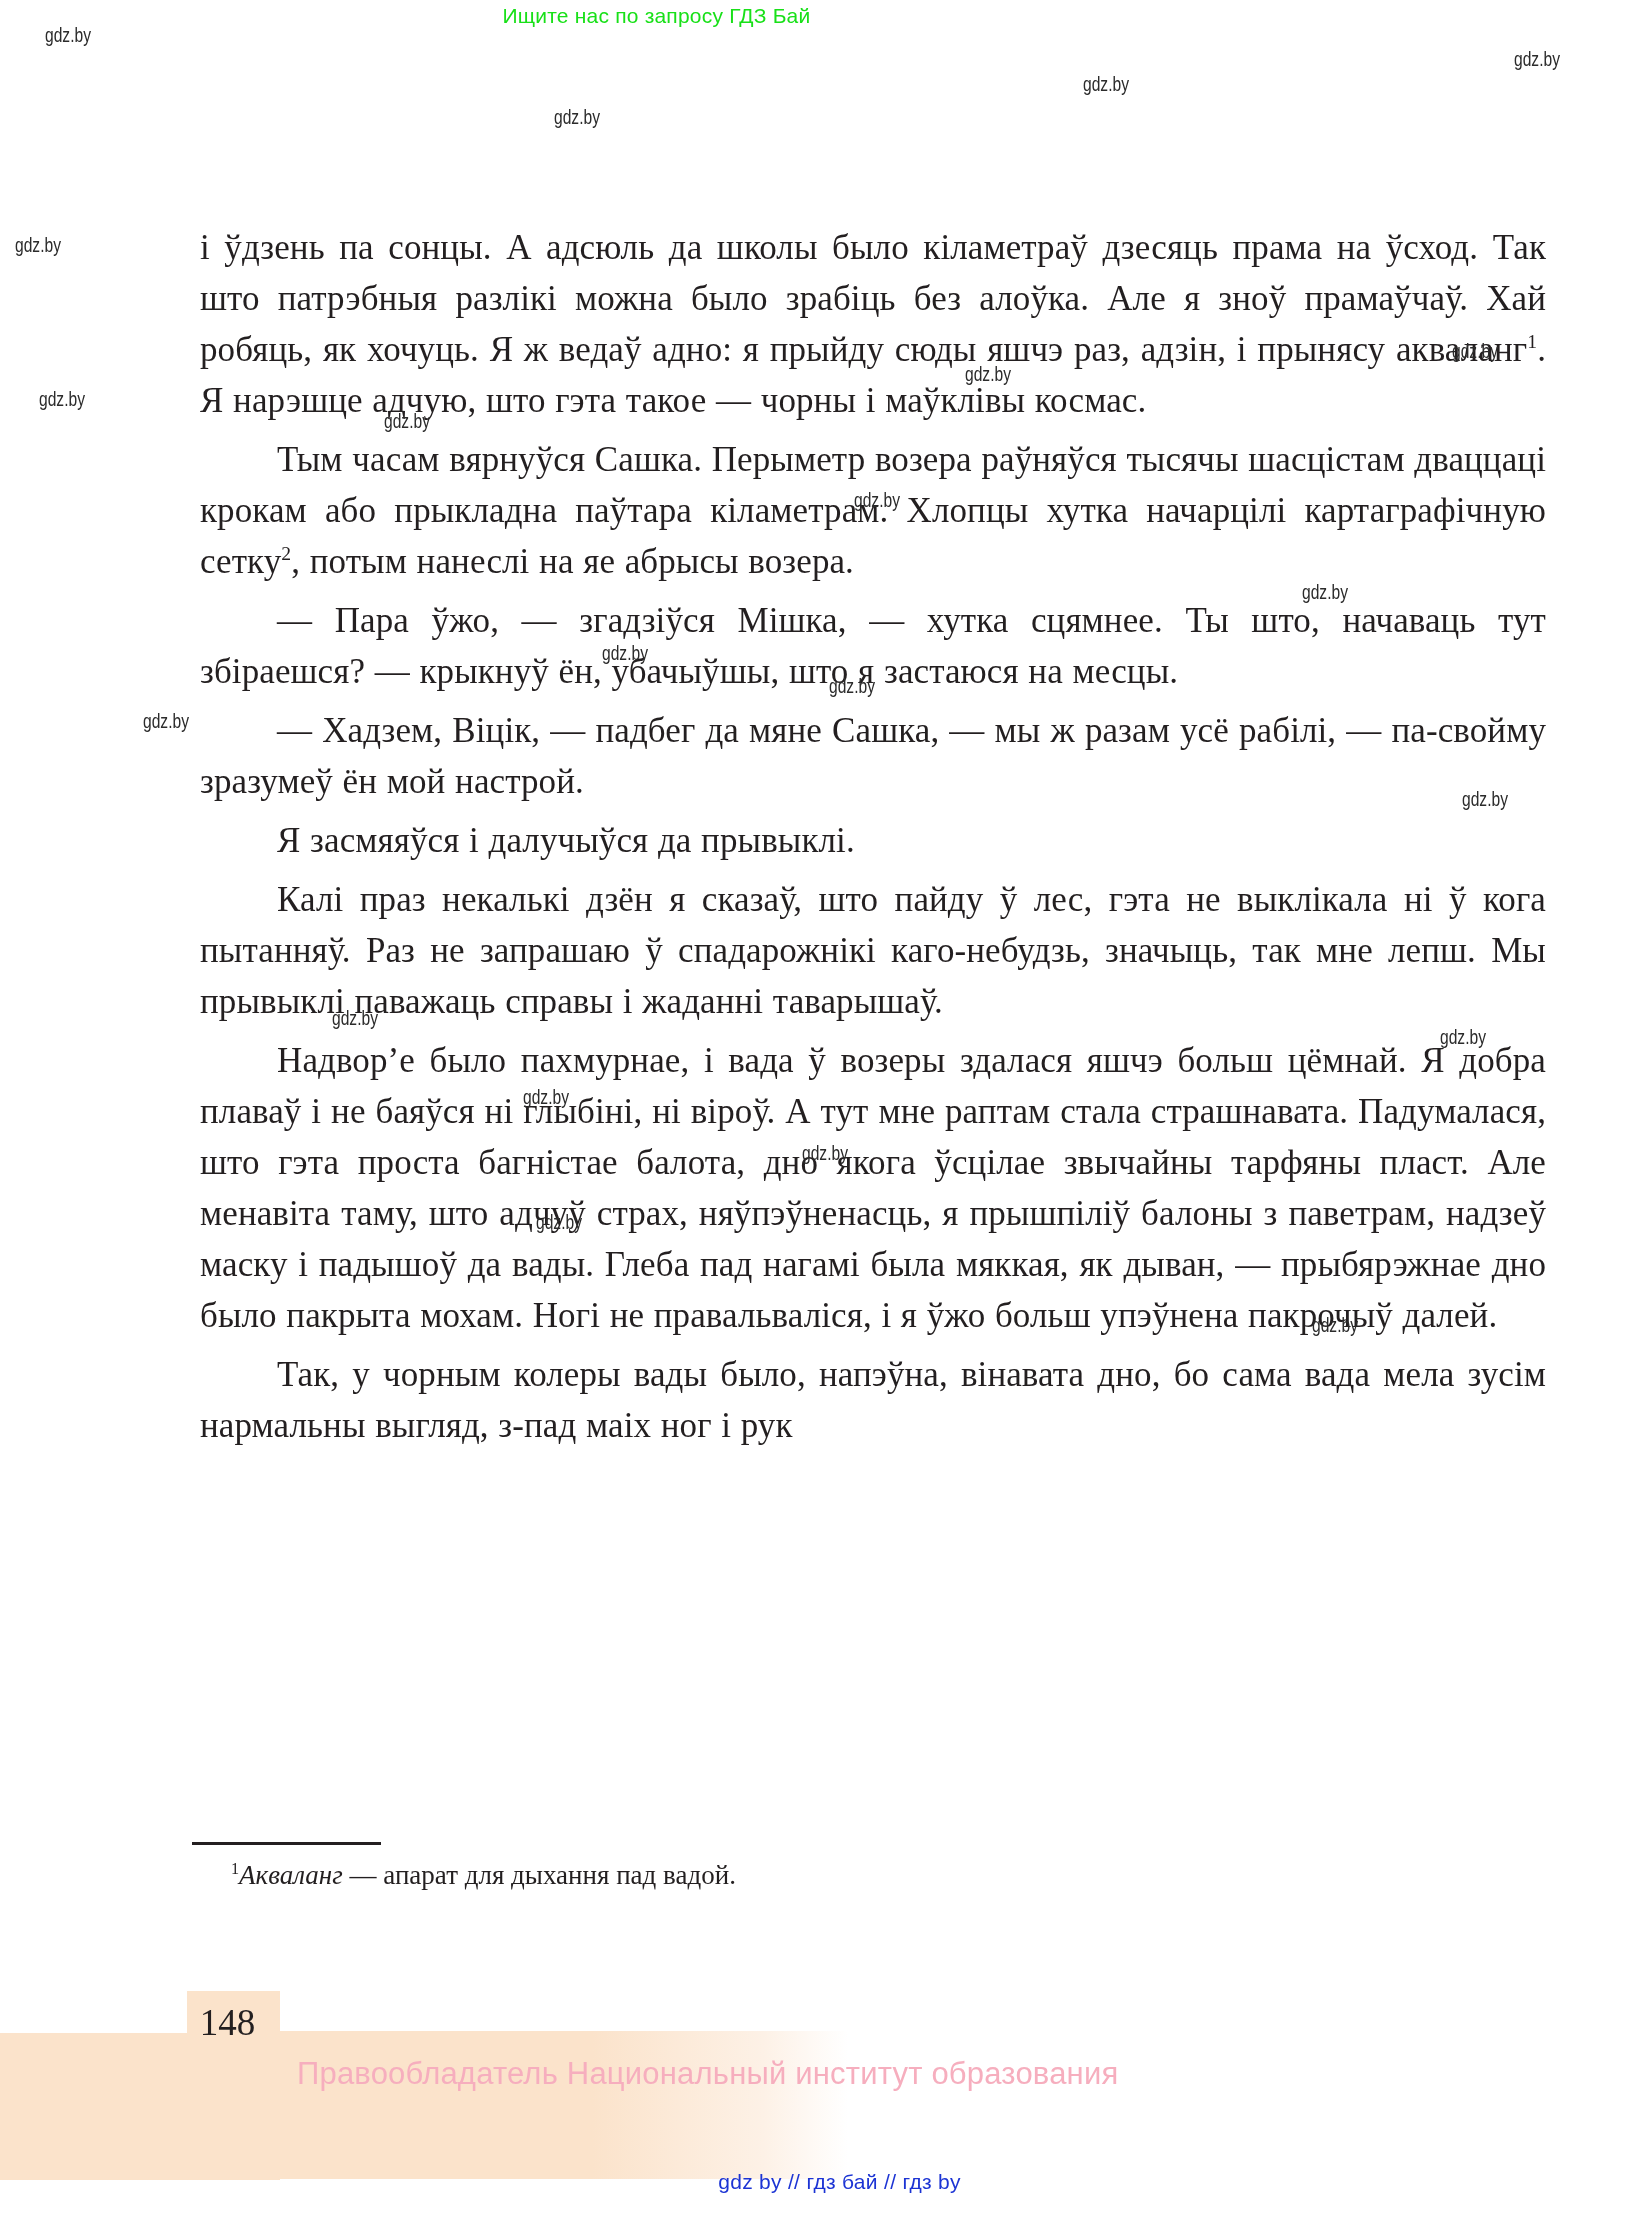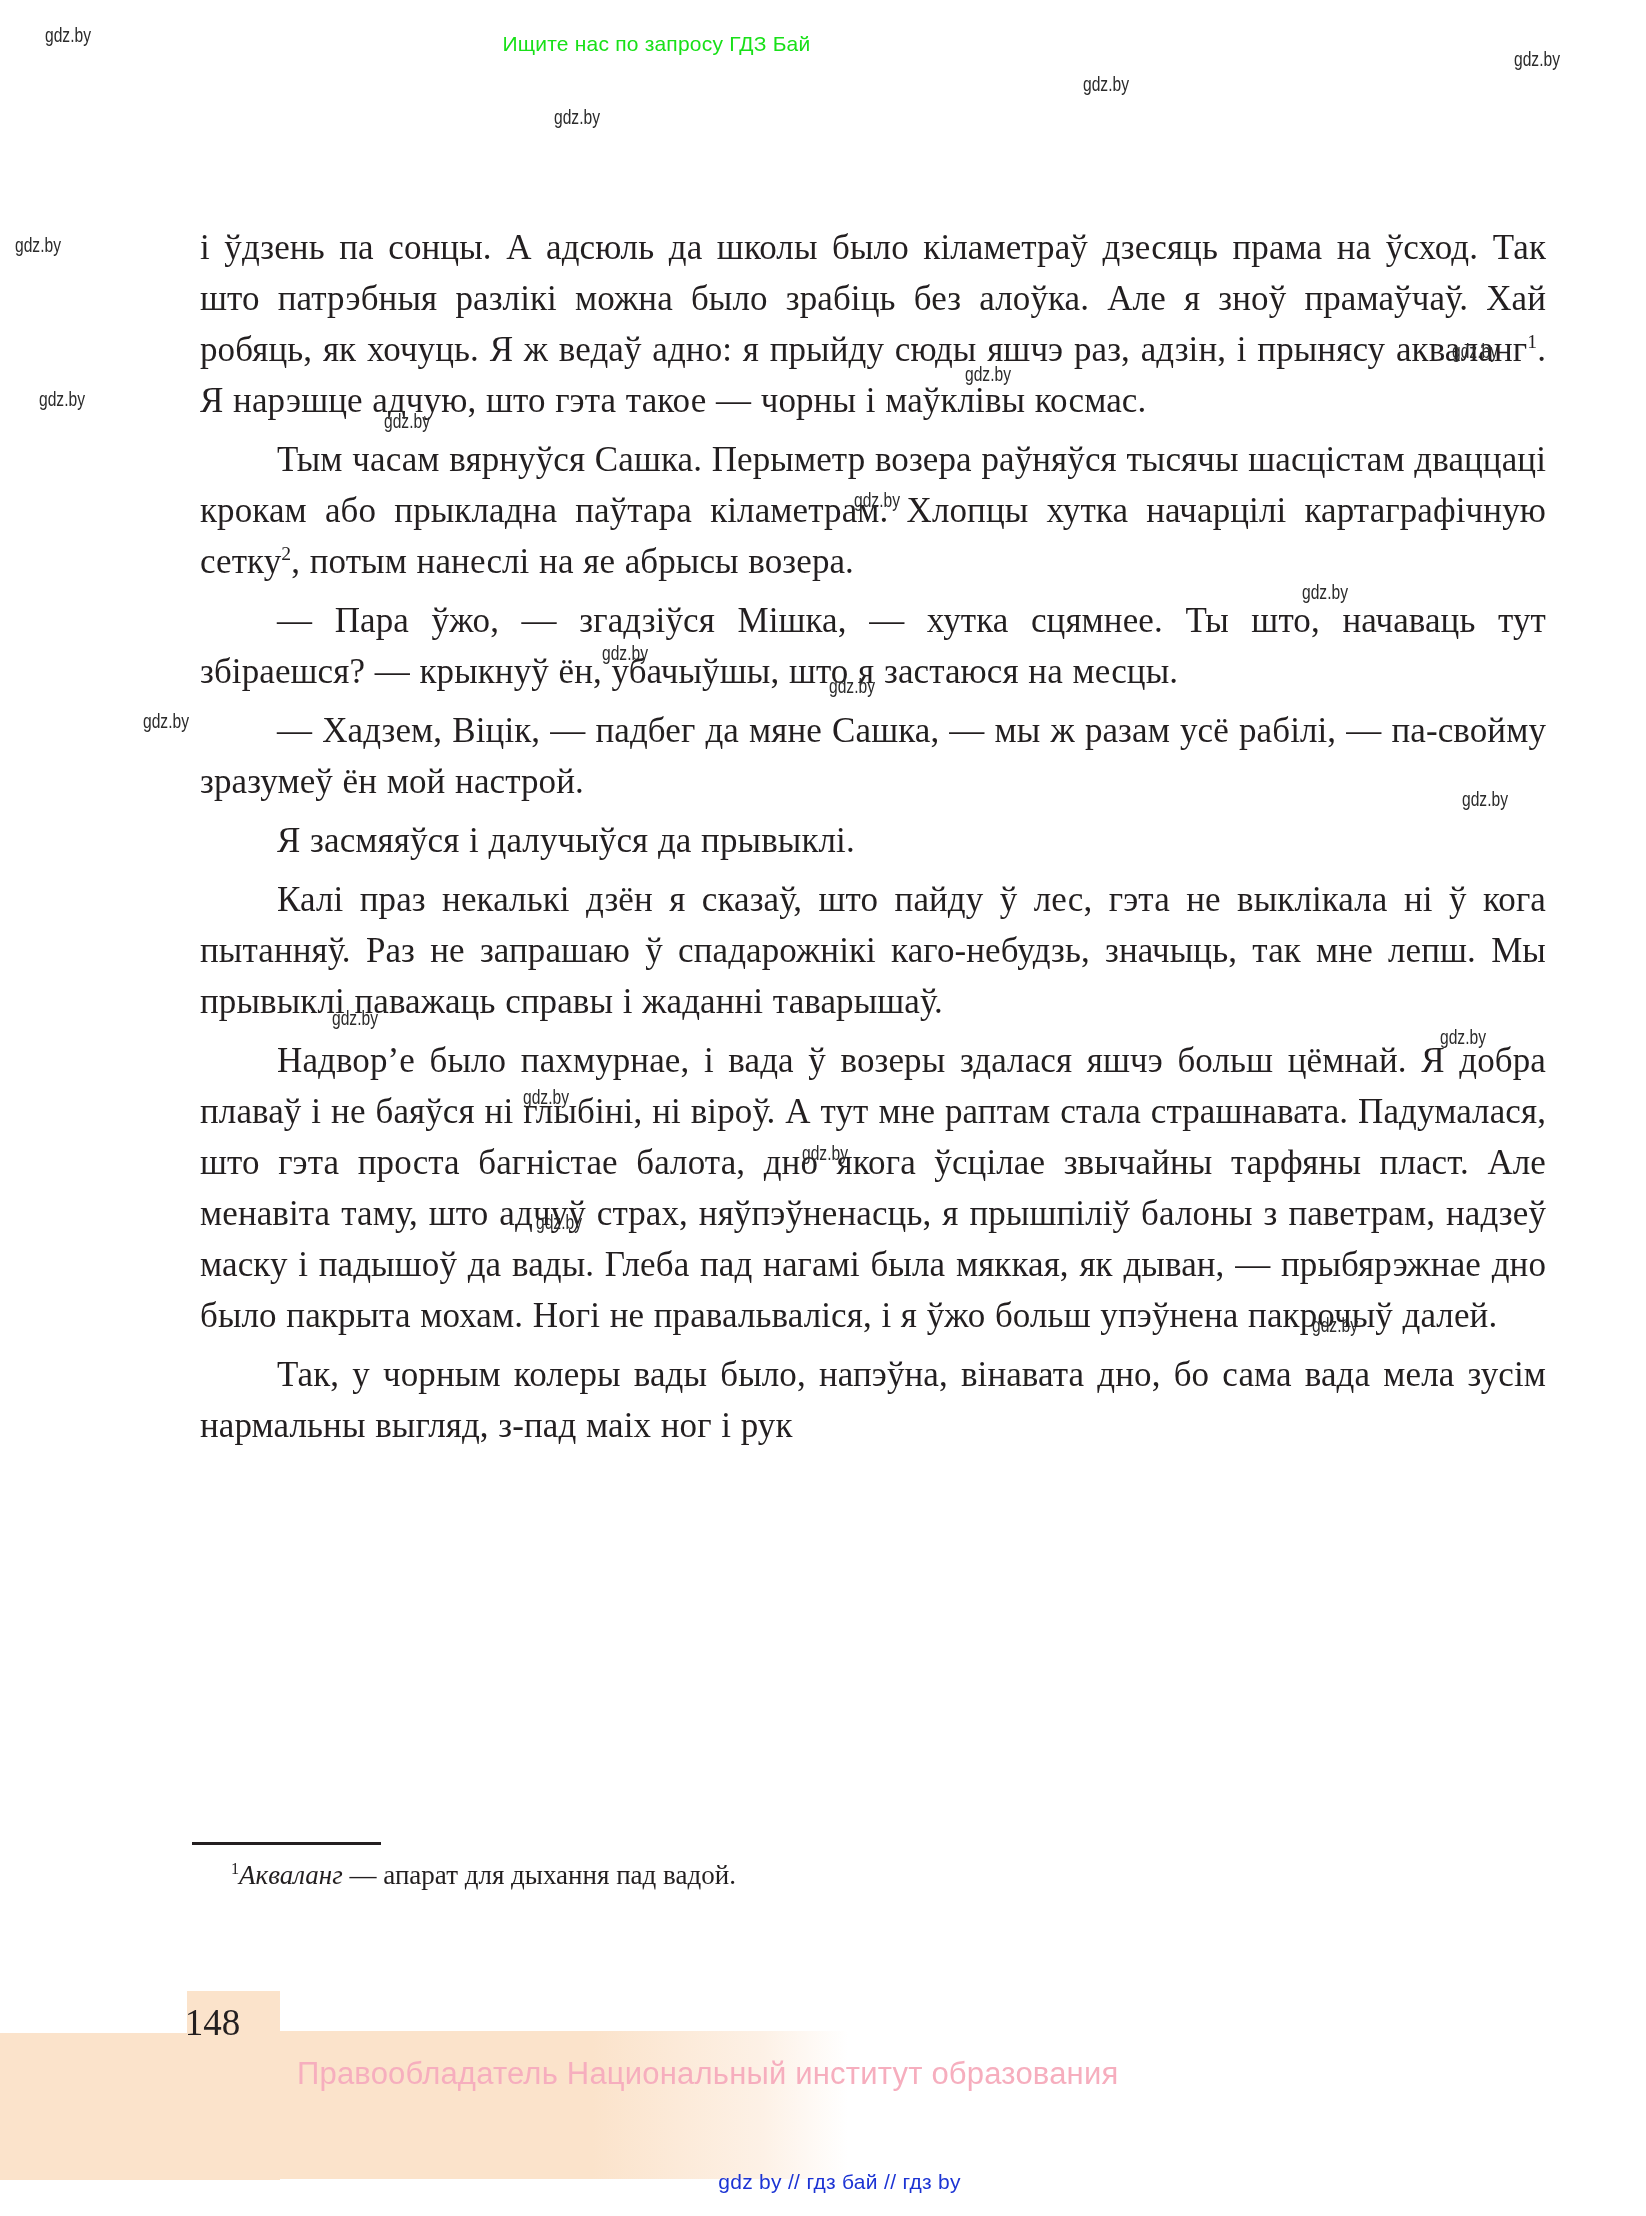--- a/index.html
+++ b/index.html
@@ -11,30 +11,30 @@
     width: 1647px;
     height: 2216px;
     position: relative;
     overflow: hidden;
     font-family: "Liberation Serif", "DejaVu Serif", serif;
   }
 
   
   #promo-banner {
     position: absolute;
-    top: 8px;
+    top: 0;
     left: 0;
     width: 1313px;
     text-align: center;
     font-family: "Liberation Sans", sans-serif;
     font-size: 21px;
     color: #18e018;
     letter-spacing: 0.2px;
     line-height: 27px;
-    padding-top: 22px;
+    padding-top: 2px;
     white-space: nowrap;
   }
 
   
   #page-body {
     position: absolute;
     left: 192px;
     top: 214px;
     width: 1362px;
   }
@@ -101,21 +101,21 @@
   #peach-pagenum {
     left: 187px; top: 1991px;  width: 93px;  height: 189px;
   }
   #peach-wide {
     left: 280px; top: 2031px;  width: 568px;  height: 148px;
     background: linear-gradient(to right, #fbe3cb 0%, #fbe3cb 55%, #fdf1e6 85%, #ffffff 100%);
   }
 
   #page-number {
     position: absolute;
-    left: 172px;
+    left: 187px;
     top: 2001px;
     width: 81px;
     text-align: center;
     font-size: 37px;
     color: #231f20;
     font-family: "Liberation Serif", serif;
   }
 
   #copyright-notice {
     position: absolute;

